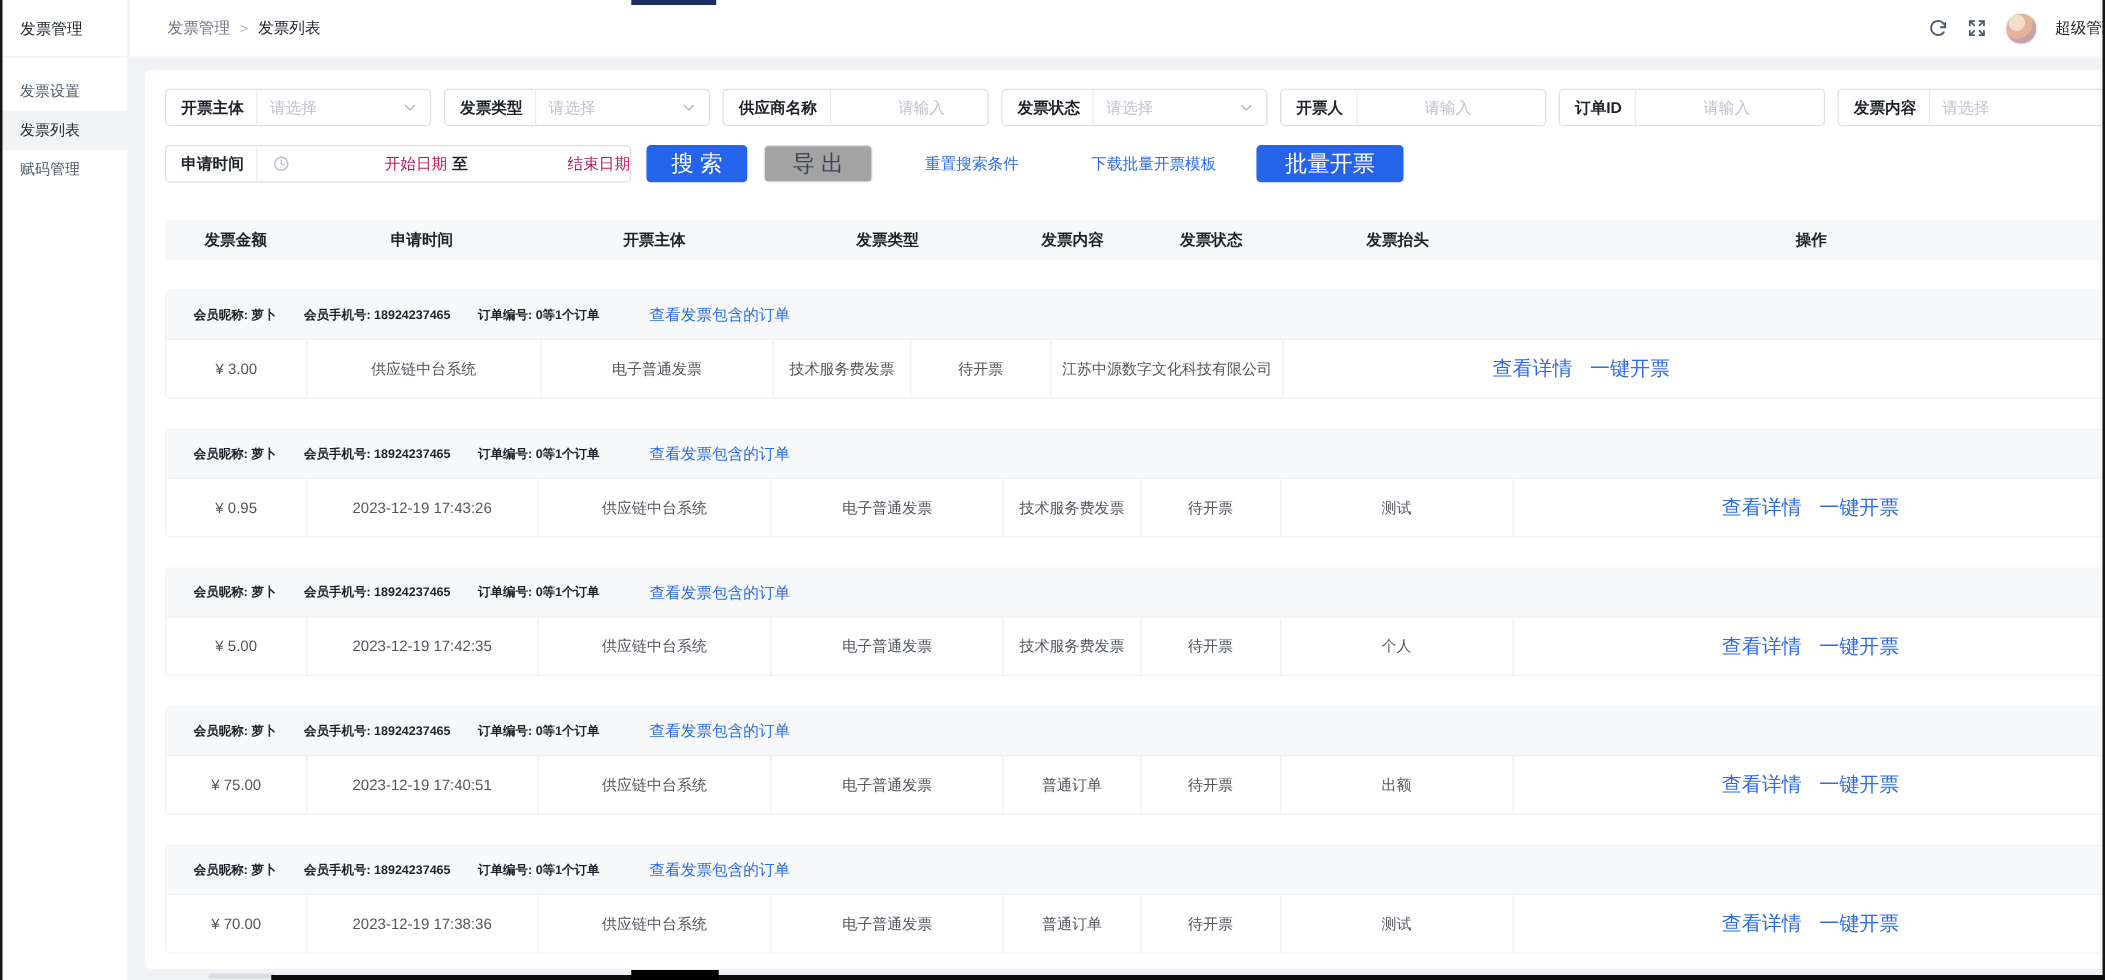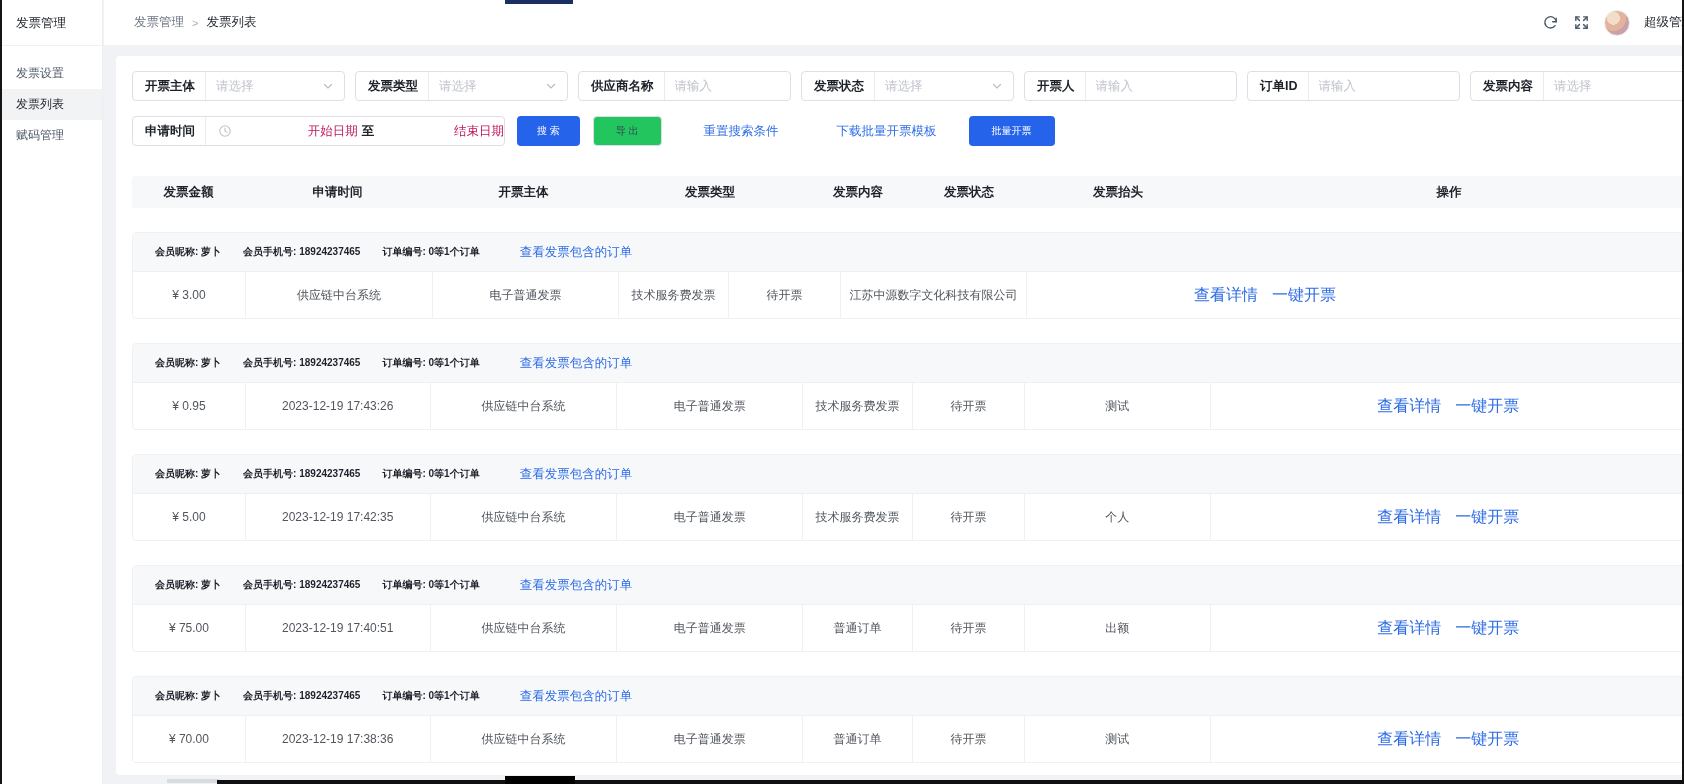--- a/index.html
+++ b/index.html
@@ -38,35 +38,35 @@
   .content { position:absolute; left:116px; top:56px; width:1588px; bottom:9px; background:#fff; border-radius:4px; padding:15px 0 0 16px; overflow:hidden; z-index:4; }
 
   
   .filter-row { display:flex; align-items:center; }
   .f-row1 { gap:10px; }
   .f-row2 { margin-top:15px; }
   .field { display:flex; align-items:center; height:30px; border:1px solid #dcdfe6; border-radius:4px; background:#fff; flex:none; }
   .field-label { padding:0 10px 0 12px; font-weight:600; color:#1d2129; white-space:nowrap; }
   .field-div { width:1px; height:28px; background:#e9ebf0; flex:none; }
   .field-placeholder { padding-left:10px; color:#bfc3cc; white-space:nowrap; flex:1; }
-  .field input { border:none; outline:none; background:transparent; font:inherit; padding-left:10px; width:100%; color:#1d2129; }
+  .field input { border:none; outline:none; background:transparent; font:inherit; padding-left:10px; width:100%; color:#1d2129;margin-left:44px; }
   .field input::placeholder { color:#bfc3cc; }
   .chevron { width:12px; height:12px; color:#b8bcc6; margin:0 10px 0 4px; flex:none; }
   .w-select { width:213px; }
   .w-input { width:213px; }
   .w-last { width:230px; }
 
   .date-field { width:373px; }
   .clock-icon { width:14px; height:14px; color:#c0c4cc; margin-left:12px; flex:none; }
   .date-ph { flex:1; text-align:right; color:#be185d; cursor:text; }
   .date-sep { color:#1d2129; padding:0 4px; font-weight:600; }
 
-  .btn { height:30px; border-radius:4px; border:1px solid transparent; font-size:10px; display:inline-flex; align-items:center; justify-content:center; cursor:pointer; white-space:nowrap; }
+  .btn { height:30px; border-radius:4px; border:1px solid transparent; font-size:18px; display:inline-flex; align-items:center; justify-content:center; cursor:pointer; white-space:nowrap; }
   .btn-primary { background:#2563eb; color:#fff; padding:0 19px; margin-left:12px; }
-  .btn-plain { background:#22c55e; color:#3c4353; border-color:#dcdfe6; padding:0 22px; margin-left:13px; }
+  .btn-plain { background:#a3a3a3; color:#3c4353; border-color:#dcdfe6; padding:0 22px; margin-left:13px; }
   .filter-link { color:#2e6ce6; cursor:pointer; white-space:nowrap; }
   .link-reset { margin-left:42px; }
   .link-template { margin-left:58px; }
   .btn-batch { margin-left:32px; padding:0 22px; }
 
   
   .table-header { margin-top:30px; display:flex; height:32px; align-items:center; background:#f7f8fa; border-radius:4px 4px 0 0; width:1555px; }
   .th { font-weight:700; color:#1d2129; font-size:12.5px; text-align:center; }
   .c1{width:113px;} .c2{width:185px;} .c3{width:187px;} .c4{width:186px;}
   .c5{width:110px;} .c6{width:112px;} .c7{width:186px;} .c8{width:476px;}

